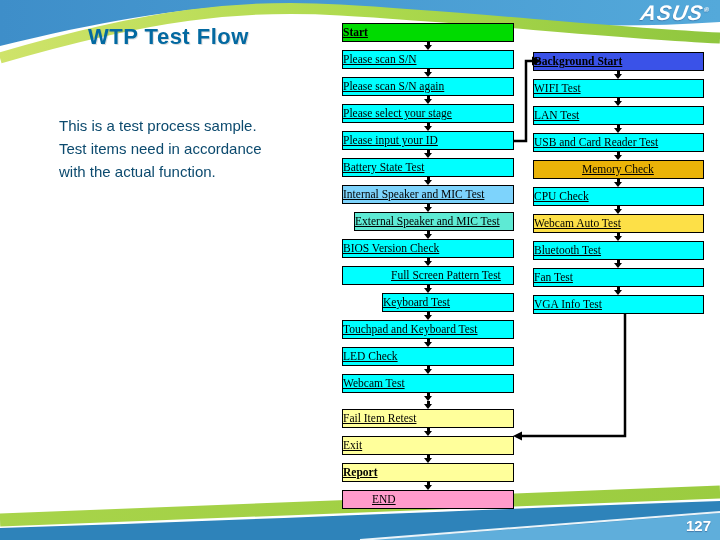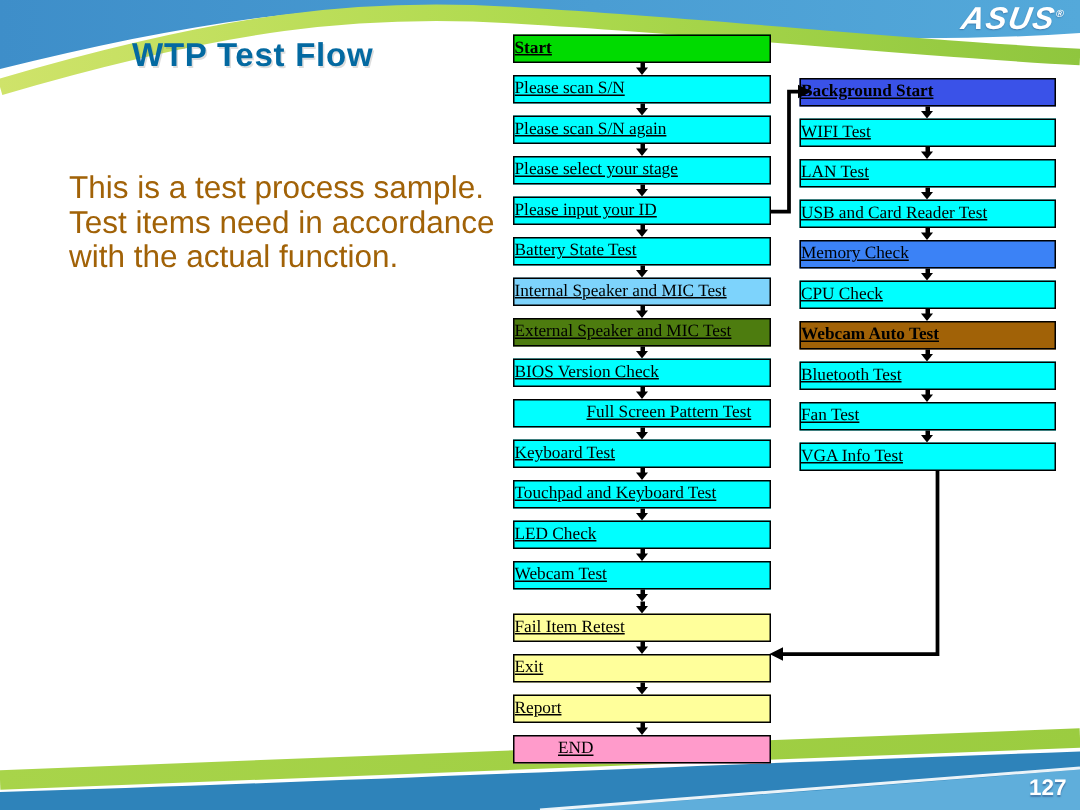--- a/index.html
+++ b/index.html
@@ -21,22 +21,22 @@
     text-shadow:0 1px 1px rgba(0,0,60,.25);
   }
   #brand-logo sup{font-size:7px;font-style:normal;}
   #page-title{
     position:absolute;left:88px;top:24px;z-index:2;
     font-size:22px;font-weight:bold;color:#0369a1;
     letter-spacing:0.5px;
     text-shadow:1px 1px 0 rgba(120,120,120,.25);
   }
   #note-text{
-    position:absolute;left:46px;top:114px;z-index:2;
-    font-size:21px;color:#a16207;line-height:23px;
+    position:absolute;left:59px;top:114px;z-index:2;
+    font-size:15px;color:#0c4a6e;line-height:23px;
   }
   .flow-col{position:absolute;z-index:2;}
   #main-column{left:342px;top:23px;width:172px;}
   #background-column{left:533px;top:52px;width:171px;}
   .flow-box{
     box-sizing:border-box;height:19px;
     border:1px solid #000;
     font-family:"Liberation Serif",serif;
     font-size:11.5px;line-height:16px;
     text-align:left;color:#000;
@@ -117,57 +117,57 @@
       <div class="flow-box" style="background: rgb(0, 255, 255);">Please scan S/N again</div>
       <div class="flow-arrow"></div>
       <div class="flow-box" style="background: rgb(0, 255, 255);">Please select your stage</div>
       <div class="flow-arrow"></div>
       <div class="flow-box" style="background: rgb(0, 255, 255);">Please input your ID</div>
       <div class="flow-arrow"></div>
       <div class="flow-box" style="background: rgb(0, 255, 255);">Battery State Test</div>
       <div class="flow-arrow"></div>
       <div class="flow-box" style="background: #7dd3fc;">Internal Speaker and MIC Test</div>
       <div class="flow-arrow"></div>
-      <div class="flow-box" style="background: #4d7c0f;">External Speaker and MIC Test</div>
+      <div class="flow-box" style="background: #5eead4; margin-left: 12px;">External Speaker and MIC Test</div>
       <div class="flow-arrow"></div>
       <div class="flow-box" style="background: rgb(0, 255, 255);">BIOS Version Check</div>
       <div class="flow-arrow"></div>
       <div class="flow-box" style="background: rgb(0, 255, 255); padding-left: 48px;">Full Screen Pattern Test</div>
       <div class="flow-arrow"></div>
-      <div class="flow-box" style="background: rgb(0, 255, 255);">Keyboard Test</div>
+      <div class="flow-box" style="background: rgb(0, 255, 255); margin-left: 40px;">Keyboard Test</div>
       <div class="flow-arrow"></div>
       <div class="flow-box" style="background: rgb(0, 255, 255);">Touchpad and Keyboard Test</div>
       <div class="flow-arrow"></div>
       <div class="flow-box" style="background: rgb(0, 255, 255);">LED Check</div>
       <div class="flow-arrow"></div>
       <div class="flow-box" style="background: rgb(0, 255, 255);">Webcam Test</div>
       <div class="flow-arrow"></div>
       <div class="flow-arrow"></div>
       <div class="flow-box" style="background: rgb(255, 255, 155);">Fail Item Retest</div>
       <div class="flow-arrow"></div>
       <div class="flow-box" style="background: rgb(255, 255, 155);">Exit</div>
       <div class="flow-arrow"></div>
-      <div class="flow-box" style="background: rgb(255, 255, 155);">Report</div>
+      <div class="flow-box" style="background: rgb(255, 255, 155); font-weight: bold;">Report</div>
       <div class="flow-arrow"></div>
       <div class="flow-box" style="background: rgb(255, 155, 203); padding-left: 29px;">END</div>
     </div>
   <div id="background-column" class="flow-col">
       <div class="flow-box bold" style="background: rgb(58, 82, 232);">Background Start</div>
       <div class="flow-arrow"></div>
       <div class="flow-box" style="background: rgb(0, 255, 255);">WIFI Test</div>
       <div class="flow-arrow"></div>
       <div class="flow-box" style="background: rgb(0, 255, 255);">LAN Test</div>
       <div class="flow-arrow"></div>
       <div class="flow-box" style="background: rgb(0, 255, 255);">USB and Card Reader Test</div>
       <div class="flow-arrow"></div>
-      <div class="flow-box" style="background: #3b82f6;">Memory Check</div>
+      <div class="flow-box" style="background: #eab308; padding-left: 48px;">Memory Check</div>
       <div class="flow-arrow"></div>
       <div class="flow-box" style="background: rgb(0, 255, 255);">CPU Check</div>
       <div class="flow-arrow"></div>
-      <div class="flow-box" style="background: #a16207; font-weight: bold;">Webcam Auto Test</div>
+      <div class="flow-box" style="background: #fde047;">Webcam Auto Test</div>
       <div class="flow-arrow"></div>
       <div class="flow-box" style="background: rgb(0, 255, 255);">Bluetooth Test</div>
       <div class="flow-arrow"></div>
       <div class="flow-box" style="background: rgb(0, 255, 255);">Fan Test</div>
       <div class="flow-arrow"></div>
       <div class="flow-box" style="background: rgb(0, 255, 255);">VGA Info Test</div>
     </div>
 
   <svg id="connector-overlay" width="720" height="540" viewBox="0 0 720 540">
     <g stroke="#000" stroke-width="2.5" fill="none">

